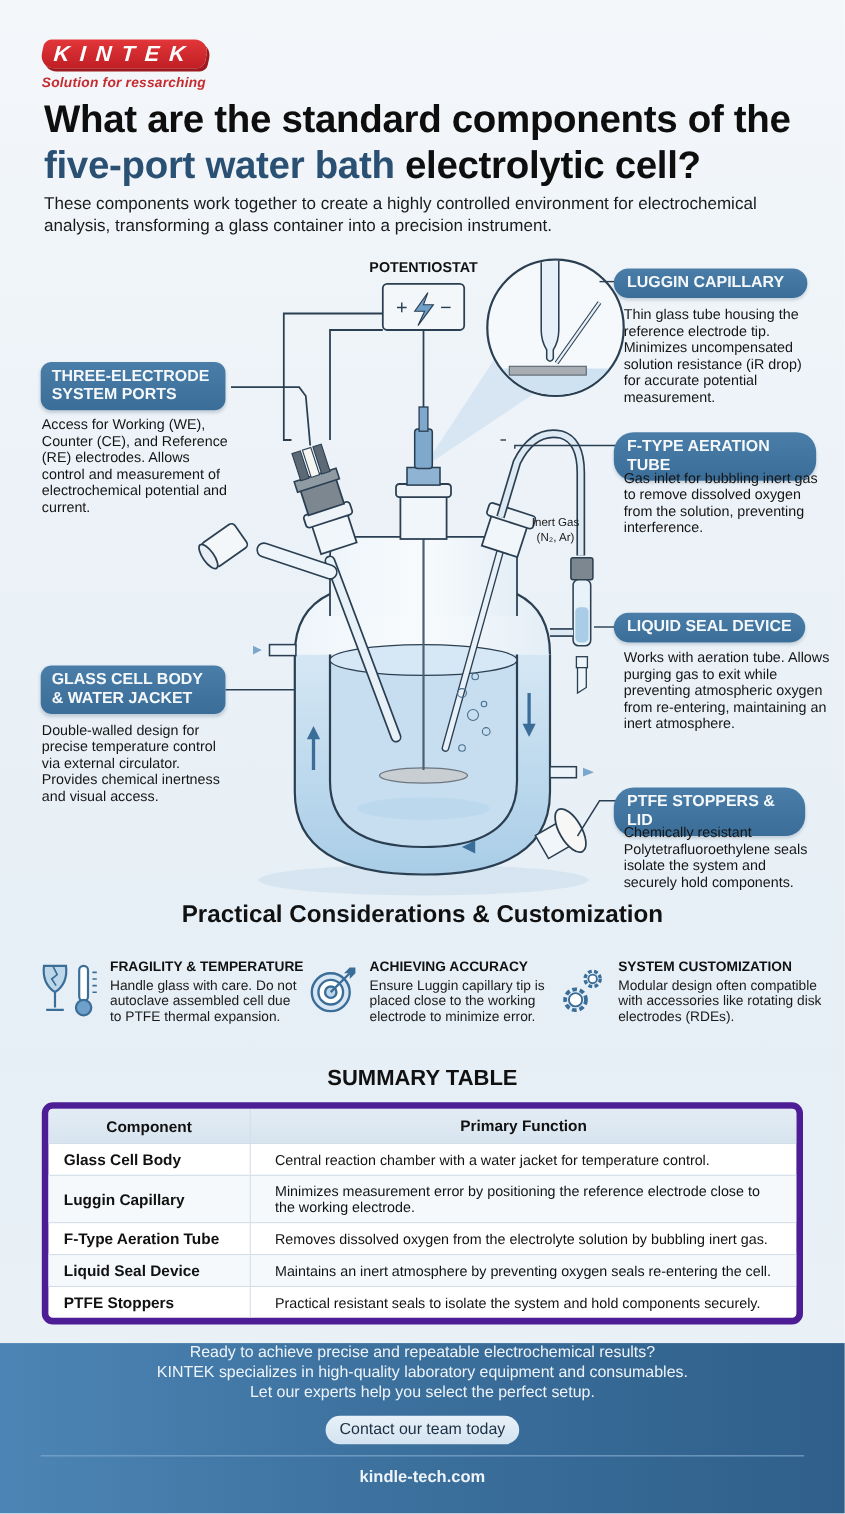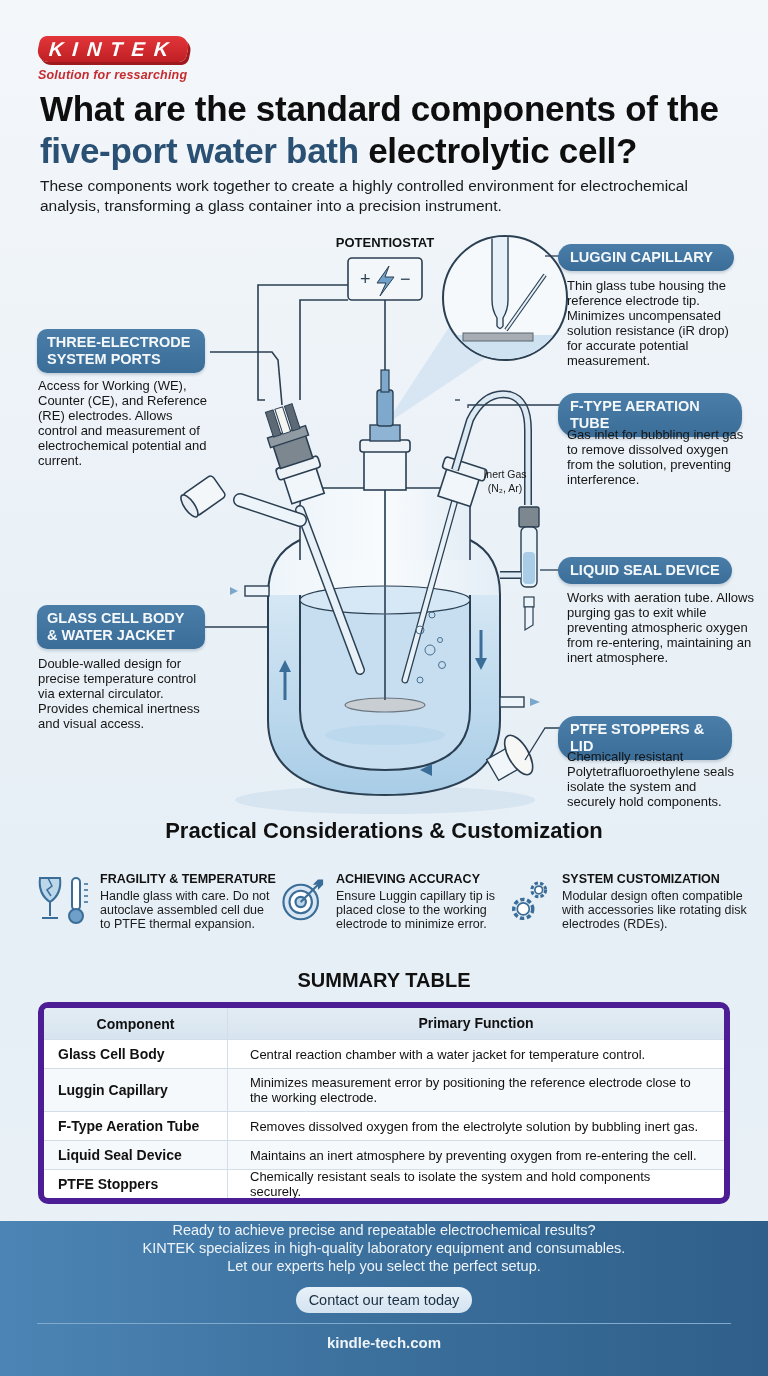--- a/index.html
+++ b/index.html
@@ -335,25 +335,25 @@
   <div class="trow alt" style="height:43px;">
     <div class="tc1">Luggin Capillary</div>
     <div class="tc2">Minimizes measurement error by positioning the reference electrode close to the working electrode.</div>
   </div>
   <div class="trow" style="height:29px;">
     <div class="tc1">F-Type Aeration Tube</div>
     <div class="tc2">Removes dissolved oxygen from the electrolyte solution by bubbling inert gas.</div>
   </div>
   <div class="trow alt" style="height:29px;">
     <div class="tc1">Liquid Seal Device</div>
-    <div class="tc2">Maintains an inert atmosphere by preventing oxygen from re-entering the cell.</div>
+    <div class="tc2">Maintains an inert atmosphere by preventing oxygen seals re-entering the cell.</div>
   </div>
   <div class="trow" style="height:29px;">
     <div class="tc1">PTFE Stoppers</div>
-    <div class="tc2">Chemically resistant seals to isolate the system and hold components securely.</div>
+    <div class="tc2">Practical resistant seals to isolate the system and hold components securely.</div>
   </div>
 </div>
 
 <div class="abs footer">
   <div class="msg">
     <div>Ready to achieve precise and repeatable electrochemical results?</div>
     <div>KINTEK specializes in high-quality laboratory equipment and consumables.</div>
     <div>Let our experts help you select the perfect setup.</div>
   </div>
   <a class="cta">Contact our team today</a>

